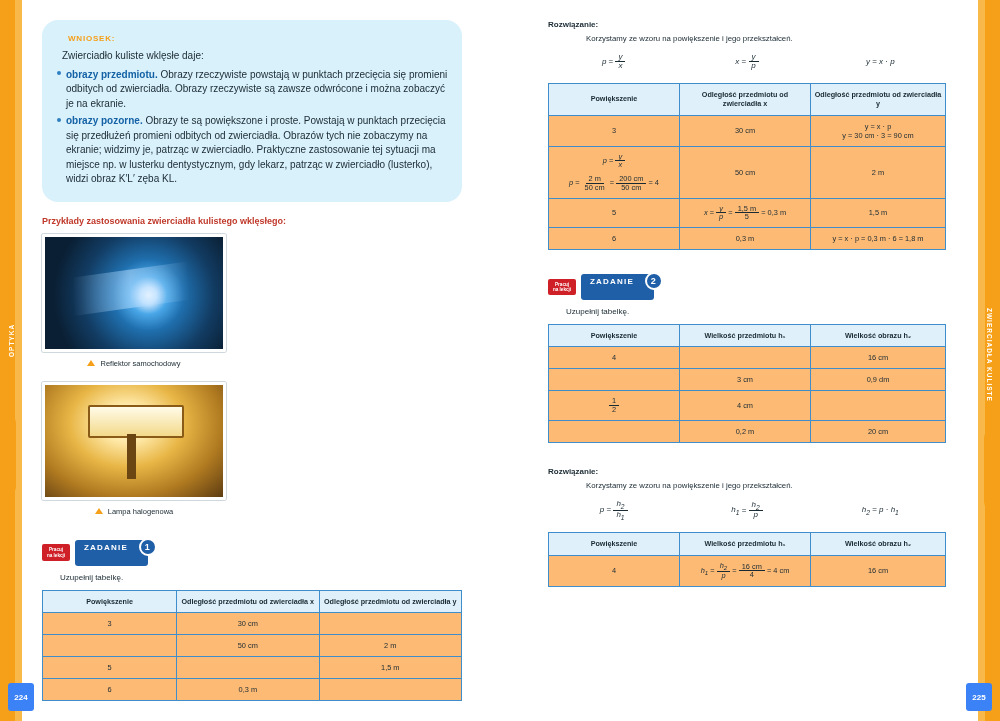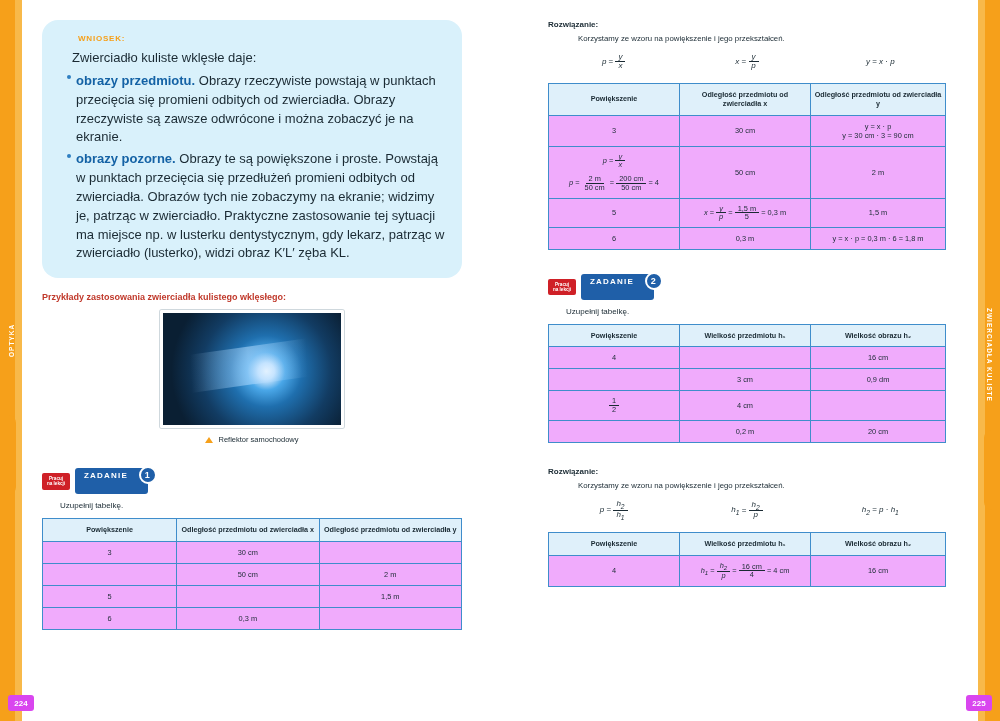--- a/index.html
+++ b/index.html
@@ -39,58 +39,58 @@
     writing-mode:vertical-rl;
     display:flex; align-items:center; justify-content:center;
   }
   .side-notch {
     position:absolute; width:16px; height:80px; background:#f6a01a;
   }
   .notch-l1 { left:0; top:415px; border-top-right-radius:8px; border-bottom-right-radius:8px; }
   .notch-r1 { right:0; top:430px; border-top-left-radius:8px; border-bottom-left-radius:8px; }
 
   .pagenum {
-    position:absolute; bottom:10px; width:26px; height:16px;
-    background:#d946ef; color:#fff; font-size:8px; font-weight:bold;
+    position:absolute; bottom:10px; width:26px; height:28px;
+    background:#3b82f6; color:#fff; font-size:8px; font-weight:bold;
     display:flex; align-items:center; justify-content:center;
   }
   .pagenum.left { left:8px; border-radius:3px; }
   .pagenum.right { right:8px; border-radius:3px; }
 
   
   .col-left  { position:absolute; left:42px;  top:20px; width:420px; }
   .col-right { position:absolute; left:548px; top:20px; width:398px; }
 
   
   .wniosek {
     background:#d9f1fb;
     border-radius:16px;
-    padding:10px 14px 12px 24px;
+    padding:10px 14px 12px 14px;
     position:relative;
   }
   .wniosek-title {
     color:#f6a01a; font-weight:bold; font-size:8px; letter-spacing:.8px;
     margin:4px 0 6px 12px;
   }
-  .wniosek p { margin:0 0 3px 0; font-size:13px; line-height:1.45; color:#1a2a33; }
+  .wniosek p { margin:0 0 3px 0; font-size:10px; line-height:1.45; color:#1a2a33; }
   .wniosek .lead { margin-left:6px; margin-bottom:4px; }
   .bullet-item { position:relative; padding-left:10px; margin-bottom:4px; }
   .bullet-item::before {
     content:""; position:absolute; left:1px; top:3.5px;
     width:4px; height:4px; background:#2f7fc1; border-radius:50%;
   }
   .b-blue { color:#1462a5; font-weight:bold; }
   .b-orange { color:#e07b12; font-weight:bold; }
 
   
   .examples-head {
     color:#c0392b; font-weight:bold; font-size:9px; text-align:left;
     margin:14px 0 8px 0;
   }
-  .photos { display:flex; gap:14px; justify-content:center; }
+  .photos { display:flex; gap:14px; justify-content:center;flex-direction:column; }
   .photo-card { width:184px; }
   .photo {
     width:184px; height:118px; border-radius:2px;
     border:3px solid #fff; box-shadow:0 0 0 1px #cfd8dd;
     overflow:hidden; position:relative;
   }
   .photo.headlight {
     background:
       radial-gradient(circle at 58% 52%, #ffffff 0%, #cfe8ff 7%, #4aa7e8 16%, #1f6fae 30%, #123c63 55%, #0a1f33 80%),
       linear-gradient(160deg,#13283c 0%, #0b1a28 100%);
@@ -134,33 +134,33 @@
     position:absolute; right:-9px; top:-2px;
     width:18px; height:18px; border-radius:50%;
     background:#1f5fa8; color:#fff; border:2px solid #fff;
     font-size:9px; display:flex; align-items:center; justify-content:center;
   }
   .instr { font-size:8px; color:#1a2a33; margin:0 0 8px 2px;padding-left:16px; }
 
   
   table.t {
     border-collapse:collapse; width:100%;
-    font-size:7.4px; color:#1a2a33; background:#f0abfc;
+    font-size:7.4px; color:#1a2a33; background:#fdba74;
   }
   table.t th, table.t td {
     border:1px solid #3f8dcb; text-align:center; padding:6px 3px; vertical-align:middle;
   }
   table.t th {
     background:#dff0fa; font-weight:bold; font-size:7.2px; line-height:1.3;
   }
   table.t td { height:22px; }
 
   
   .h-sol { font-size:8px; font-weight:bold; color:#1a2a33; margin:0 0 5px 0; }
-  .p-sol { font-size:7.8px; color:#1a2a33; margin:0 0 10px 0;padding-left:30px; }
+  .p-sol { font-size:7.8px; color:#1a2a33; margin:0 0 10px 8px;padding-left:30px; }
 
   .formula-row { display:flex; align-items:center; margin:0 0 12px 0; }
   .formula-row > div { font-size:8px; color:#1a2a33; }
   .f1 { width:33%; text-align:center; }
   .f2 { width:34%; text-align:center; }
   .f3 { width:33%; text-align:center; }
 
   .frac { display:inline-flex; flex-direction:column; align-items:center; vertical-align:middle; line-height:1.05; }
   .frac .num { border-bottom:1px solid #1a2a33; padding:0 3px; }
   .frac .den { padding:0 3px; }
@@ -198,20 +198,27 @@
     </div>
 
     <div class="examples-head">Przykłady zastosowania zwierciadła kulistego wklęsłego:</div>
 
     <div class="photos">
       <div class="photo-card">
         <div class="photo headlight"></div>
         <div class="caption">
           <span class="tri"></span>
           <span>Reflektor samochodowy</span>
+        </div>
+      </div>
+      <div class="photo-card">
+        <div class="photo lamp"></div>
+        <div class="caption">
+          <span class="tri"></span>
+          <span>Lampa halogenowa</span>
         </div>
       </div>
     </div>
 
     <div class="sp24"></div>
 
     <div class="zad-row">
       <div class="zad-badge-red">
         <div>Pracuj</div>
         <div>na lekcji</div>

